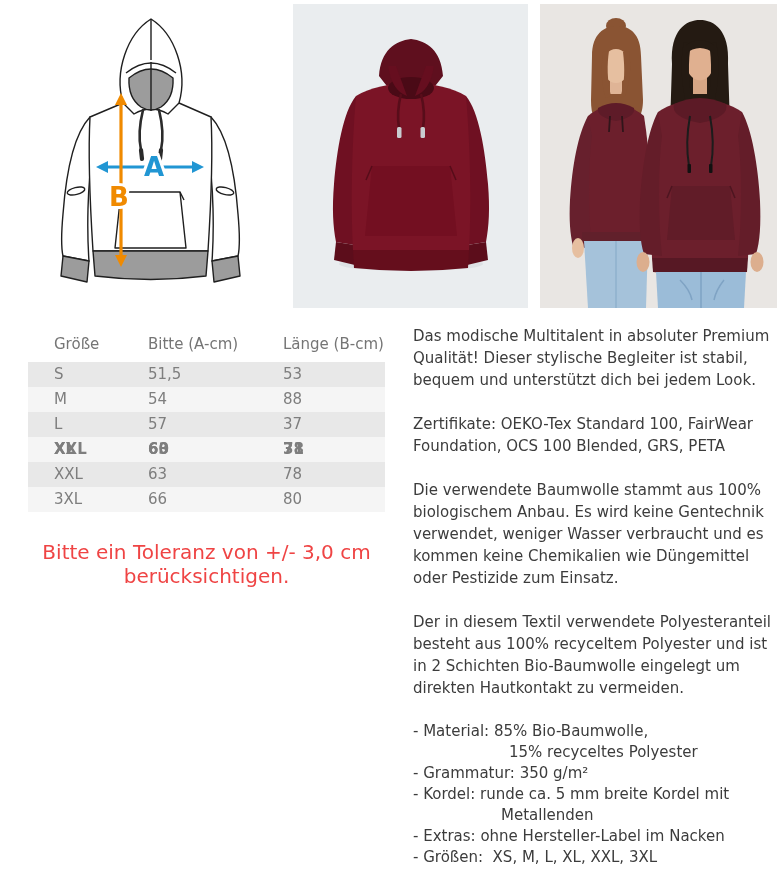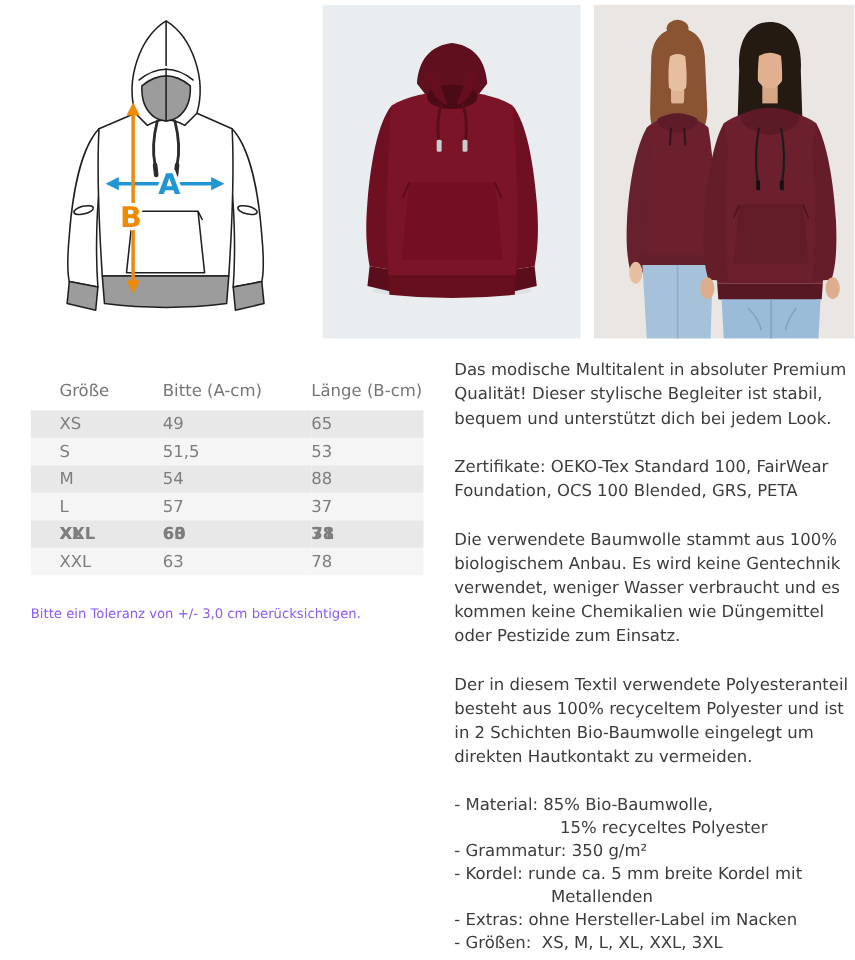--- a/index.html
+++ b/index.html
@@ -14,30 +14,30 @@
   .models-panel{width:237px;height:304px;margin-left:12px;}
   .panel svg{display:block;}
 
   svg text.dim-label{font-family:"DejaVu Sans","Liberation Sans",sans-serif;font-weight:700;font-size:26px;paint-order:stroke;stroke:#ffffff;stroke-width:6px;text-anchor:middle;}
 
   
   .content-row{display:flex;align-items:flex-start;padding-left:28px;margin-top:16px;}
   .left-col{width:357px;flex:0 0 auto;}
   .right-col{width:366px;margin-left:28px;flex:0 0 auto;font-size:15px;line-height:22px;color:#3c3c3c;hyphens:auto;-webkit-hyphens:auto;}
 
-  table.size-table{width:357px;border-collapse:collapse;table-layout:fixed;font-size:15px;color:#7e7e7e;margin-top:15px;}
+  table.size-table{width:357px;border-collapse:collapse;table-layout:fixed;font-size:15px;color:#7e7e7e;margin-top:4px;}
   table.size-table th{font-weight:400;text-align:left;color:#757575;padding:6px 0 9px 0;background:#ffffff;}
   table.size-table td{padding:3px 0 4px 0;height:18px;}
   table.size-table th:first-child,table.size-table td:first-child{padding-left:26px;}
   table.size-table tbody tr:nth-child(odd){background:#e8e8e8;}
   table.size-table tbody tr:nth-child(even){background:#f5f5f5;}
   .stack{position:relative;display:inline-block;font-weight:bold;}
   .stack .ghost{position:absolute;left:0;top:0;}
 
-  .tolerance{margin:28px 0 0 0;font-size:12px;color:#8b5cf6;}
+  .tolerance{margin:28px 0 0 0;font-size:20px;color:#ef4444;text-align:center;}
 
   .right-col p{margin:0 0 22px 0;}
   .spec-list{margin-top:0;}
   .spec-line{white-space:pre-wrap;line-height:21px;}
   .spec-indent-a{padding-left:96px;}
   .spec-indent-b{padding-left:88px;}
 </style>
 </head>
 <body>
 
@@ -189,25 +189,20 @@
           </colgroup>
         <thead>
           <tr>
             <th>Größe</th>
             <th>Bitte (A-cm)</th>
             <th>Länge (B-cm)</th>
           </tr>
         </thead>
         <tbody>
           <tr>
-            <td>XS</td>
-            <td>49</td>
-            <td>65</td>
-          </tr>
-          <tr>
             <td>S</td>
             <td>51,5</td>
             <td>53</td>
           </tr>
           <tr>
             <td>M</td>
             <td>54</td>
             <td>88</td>
           </tr>
           <tr>
@@ -224,20 +219,25 @@
               <span class="stack"><span>60</span><span class="ghost">63</span></span>
             </td>
             <td>
               <span class="stack"><span>31</span><span class="ghost">78</span></span>
             </td>
           </tr>
           <tr>
             <td>XXL</td>
             <td>63</td>
             <td>78</td>
+          </tr>
+          <tr>
+            <td>3XL</td>
+            <td>66</td>
+            <td>80</td>
           </tr>
         </tbody>
       </table>
       <p class="tolerance">Bitte ein Toleranz von +/- 3,0 cm berücksichtigen.</p>
     </div>
 
     <div class="right-col" lang="de">
       <p>Das modische Multitalent in absoluter Premium Qualität! Dieser stylische Begleiter ist stabil, bequem und unterstützt dich bei jedem Look.</p>
       <p>Zertifikate: OEKO-Tex Standard 100, FairWear Foundation, OCS 100 Blended, GRS, PETA</p>
       <p>Die verwendete Baumwolle stammt aus 100% biologischem Anbau. Es wird keine Gentechnik verwendet, weniger Wasser verbraucht und es kommen keine Chemikalien wie Düngemittel oder Pestizide zum Einsatz.</p>

